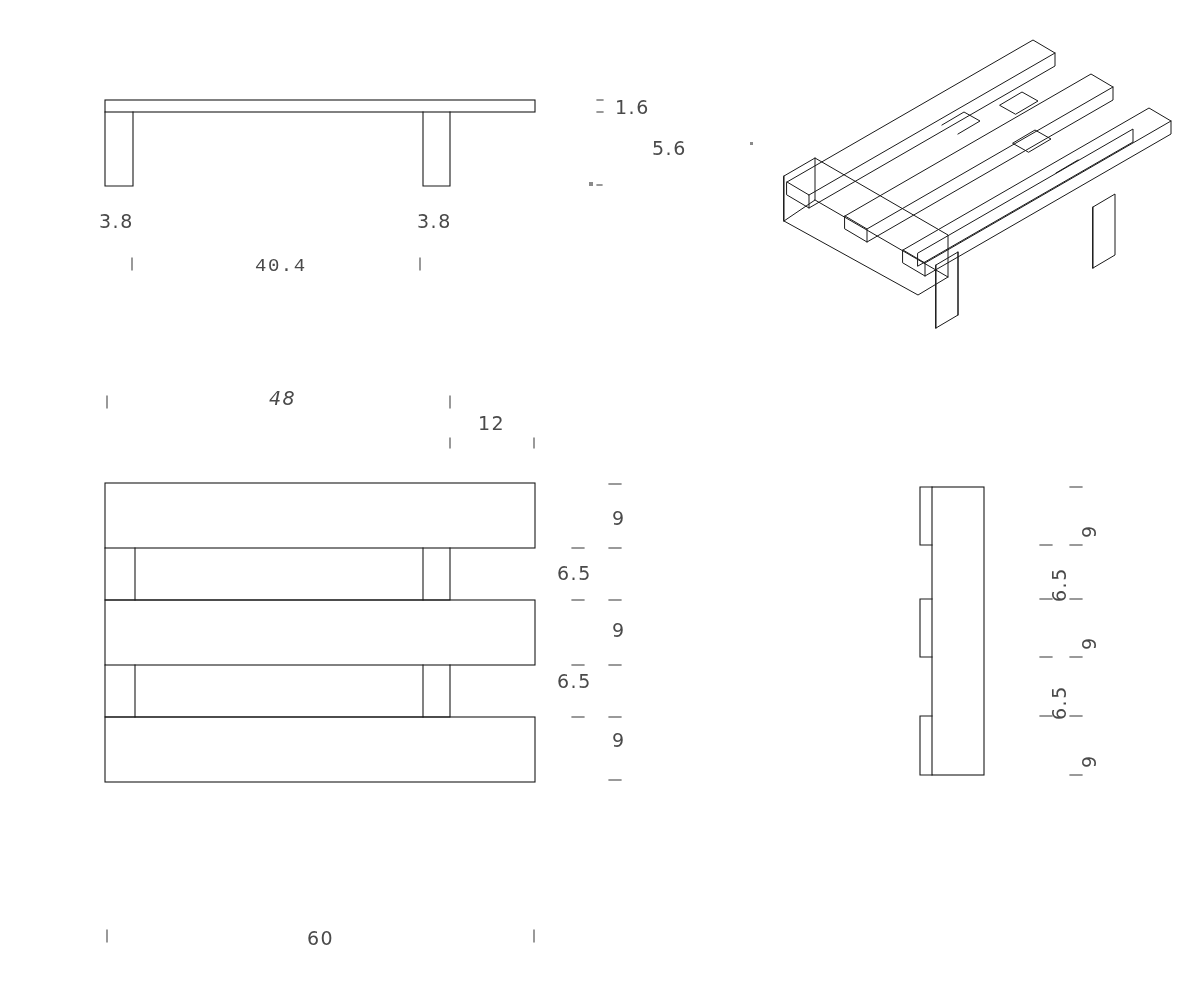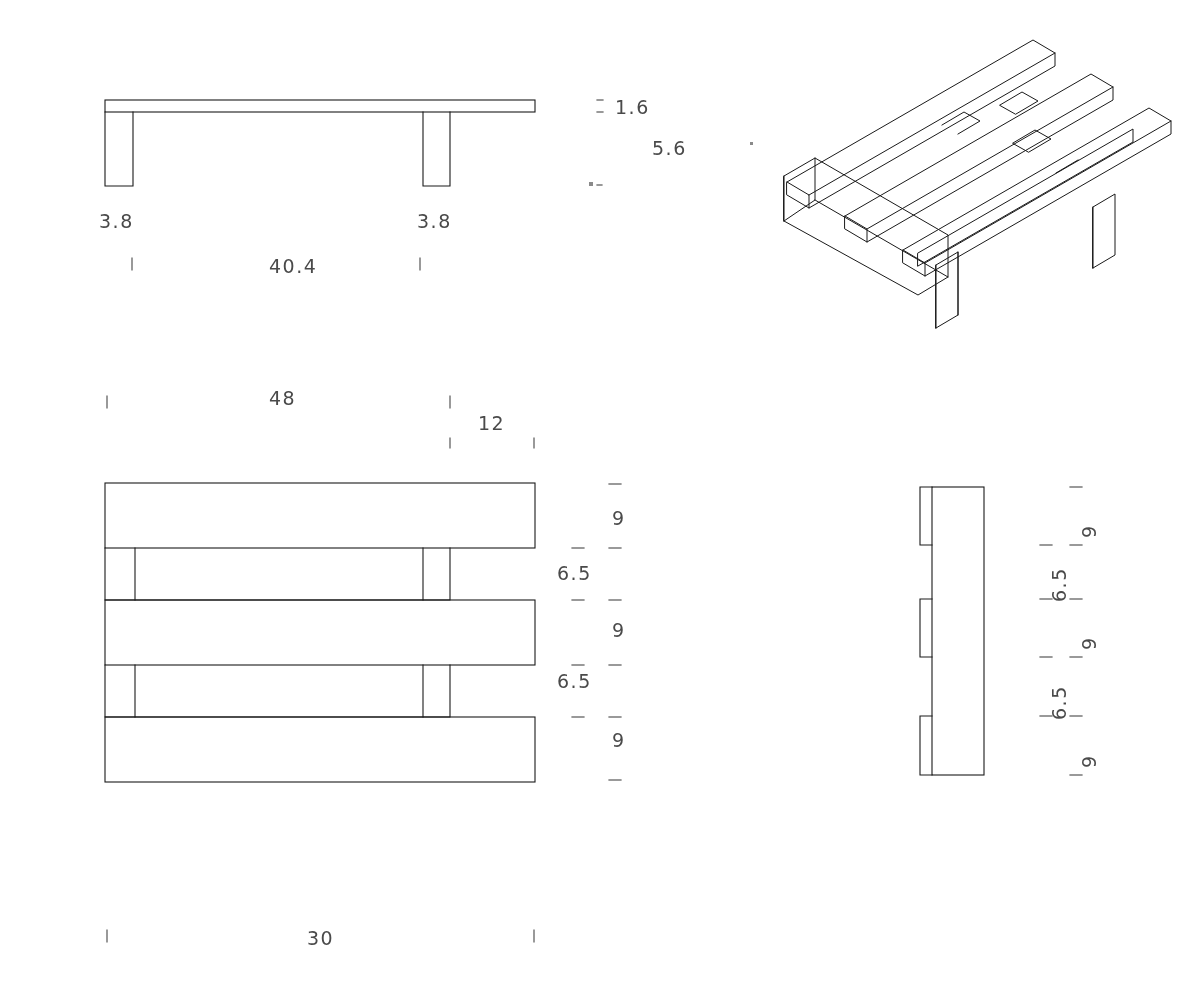--- a/index.html
+++ b/index.html
@@ -172,37 +172,37 @@
   </svg>
 
   <div class="dim-label" style="left:615px; top:98px;">1.6</div>
 
   <div class="dim-label" style="left:652px; top:139px;">5.6</div>
 
   <div class="dim-label" style="left:99px; top:212px;">3.8</div>
 
   <div class="dim-label" style="left:417px; top:212px;">3.8</div>
 
-  <div class="dim-label" style="left:269px; top:257px;">40.4</div>
-
-  <div class="dim-label" style="left:269px; top:389px;">48</div>
+  <div class="dim-label" style="left:255px; top:257px;font-family:Liberation Mono, monospace;">40.4</div>
+
+  <div class="dim-label" style="left:269px; top:389px;font-style:italic;">48</div>
 
   <div class="dim-label" style="left:478px; top:414px;">12</div>
 
   <div class="dim-label" style="left:612px; top:509px;">9</div>
 
   <div class="dim-label" style="left:557px; top:564px;">6.5</div>
 
   <div class="dim-label" style="left:612px; top:621px;">9</div>
 
   <div class="dim-label" style="left:557px; top:672px;">6.5</div>
 
   <div class="dim-label" style="left:612px; top:731px;">9</div>
 
-  <div class="dim-label" style="left:307px; top:929px;">30</div>
+  <div class="dim-label" style="left:307px; top:929px;">60</div>
 
   <div class="dim-label rot" style="left:1080px; top:538px;">9</div>
 
   <div class="dim-label rot" style="left:1050px; top:602px;">6.5</div>
 
   <div class="dim-label rot" style="left:1080px; top:650px;">9</div>
 
   <div class="dim-label rot" style="left:1050px; top:720px;">6.5</div>
 
   <div class="dim-label rot" style="left:1080px; top:768px;">9</div>

